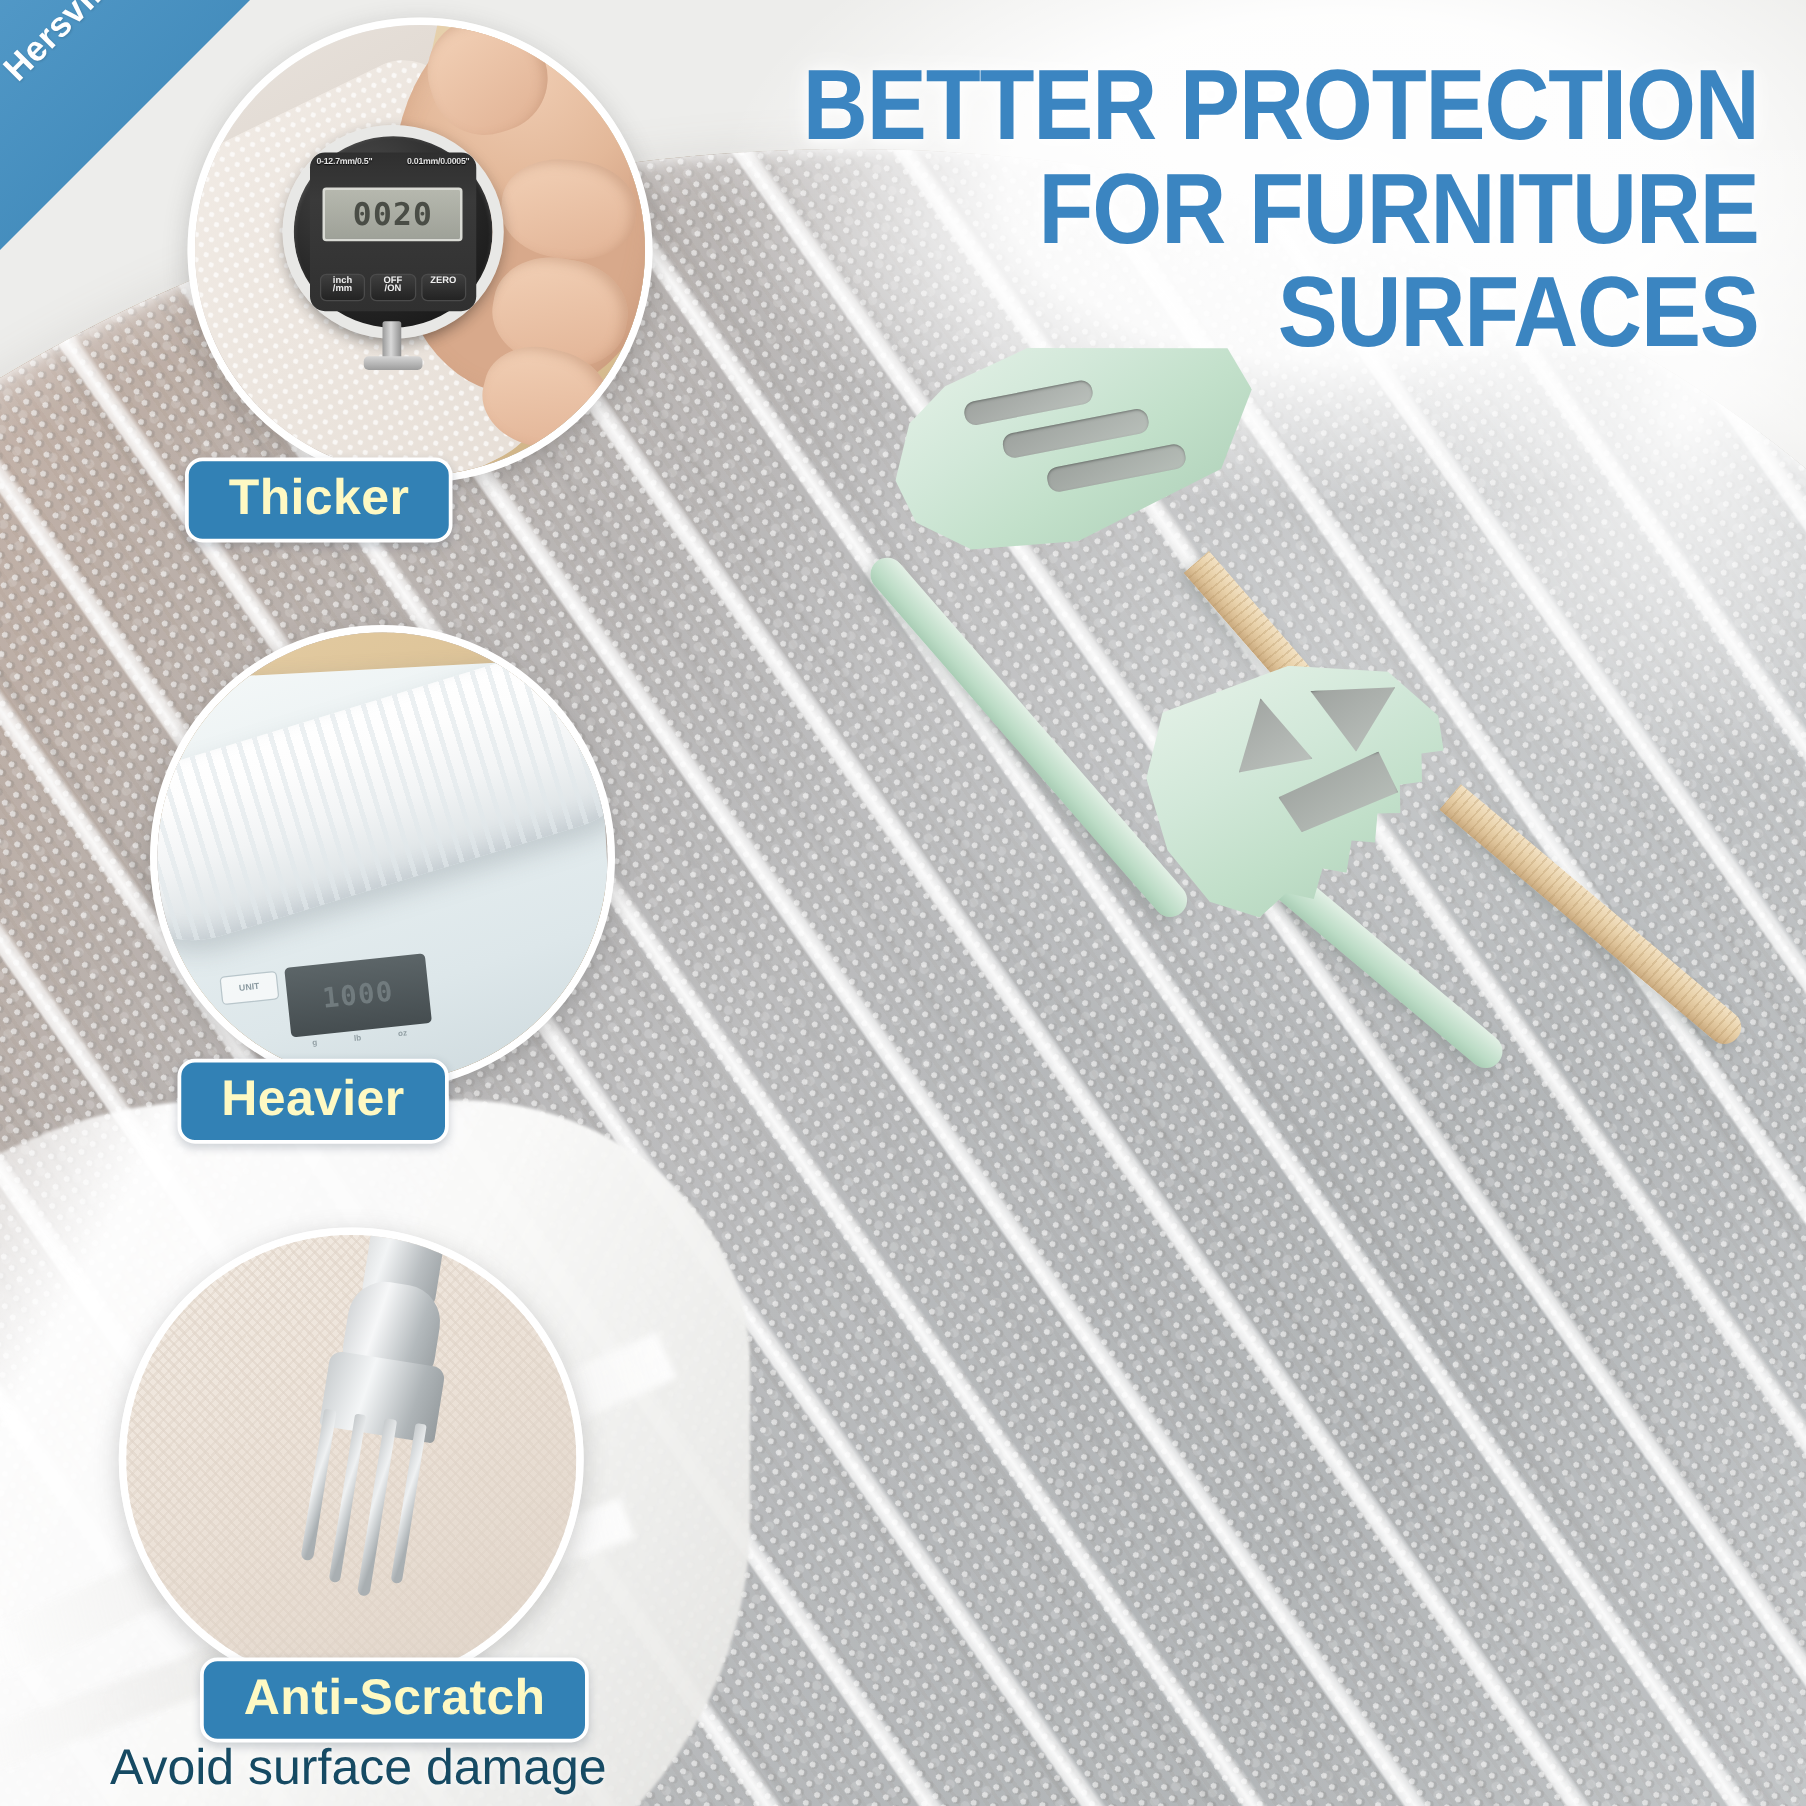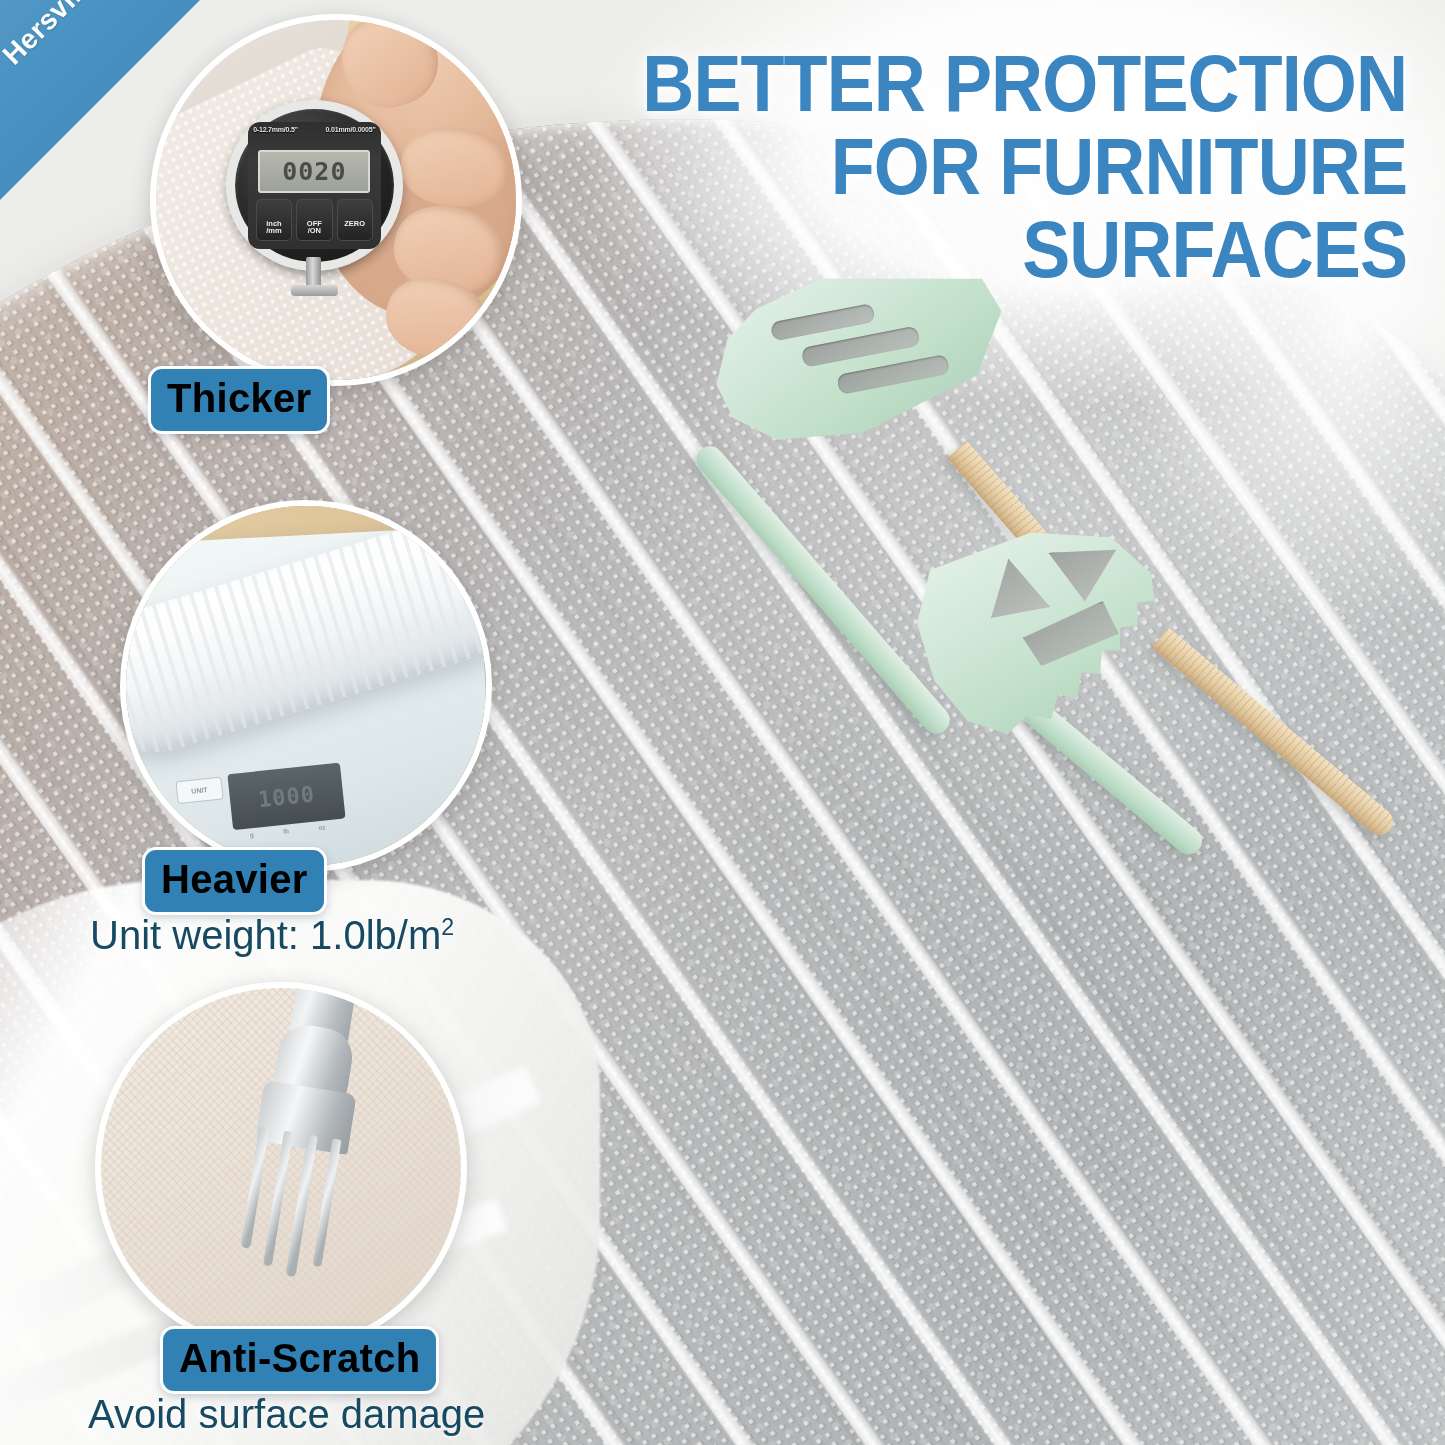--- a/index.html
+++ b/index.html
@@ -262,25 +262,25 @@
   .circle-photo {
     position:absolute; border-radius:50%; overflow:hidden;
     border:6px solid #ffffff;
     box-shadow:0 5px 20px rgba(70,70,70,.25);
   }
   .badge {
     position:absolute;
     background:#3281b5;
     border:3px solid #ffffff;
     border-radius:14px;
-    color:#000000;
+    color:#fef9c3;
     font-weight:800;
     font-size:40px;
     text-align:center;
-    padding:7px 16px 10px;
+    padding:7px 32px 10px;
     white-space:nowrap;
     box-shadow:0 3px 8px rgba(40,60,80,.22);
     letter-spacing:.3px;
   }
   .subtxt {
     position:absolute;
     color:#164a63;
     font-size:40px;
     font-weight:400;
     white-space:nowrap;
@@ -352,21 +352,21 @@
   }
   .lcd-num {
     font-family:"DejaVu Sans Mono", monospace;
     font-size:25px; font-weight:700; color:#4a4d46;
     letter-spacing:1px;
   }
   .gbtns { position:absolute; left:6%; bottom:6%; width:88%; display:flex; gap:4px; }
   .gbtn {
     flex:1; background:linear-gradient(180deg,#3f3f3f,#232323);
     border-radius:5px; color:#efefef; font-size:7.5px; font-weight:700;
-    text-align:center; padding:20px 0 5px; line-height:1.05;
+    text-align:center; padding:0 0 5px; line-height:1.05;
     border:1px solid #4b4b4b;
   }
   .gauge-stem {
     position:absolute; left:45%; top:95%; width:9%; height:20%;
     background:linear-gradient(90deg,#9a9a9a,#d9d9d9 45%, #8e8e8e);
     border-radius:2px;
   }
   .gauge-foot {
     position:absolute; left:35%; top:113%; width:30%; height:7%;
     background:linear-gradient(180deg,#d6d6d6,#9c9c9c);
@@ -590,21 +590,20 @@
         <span>g</span>
         <span>lb</span>
         <span>oz</span>
       </div>
     </div>
     <div class="roll">
       <div class="roll-emb"></div>
     </div>
   </div>
   <div class="badge b2">Heavier</div>
-  <div class="subtxt t2"><span>Unit weight: 1.0lb/m</span><sup>2</sup></div>
 
   <div class="circle-photo ph3">
     <div class="bg"></div>
     <div class="fork">
       <div class="fork-handle"></div>
       <div class="fork-neck"></div>
       <div class="fork-base"></div>
       <div class="tine a"></div>
       <div class="tine b"></div>
       <div class="tine c"></div>

